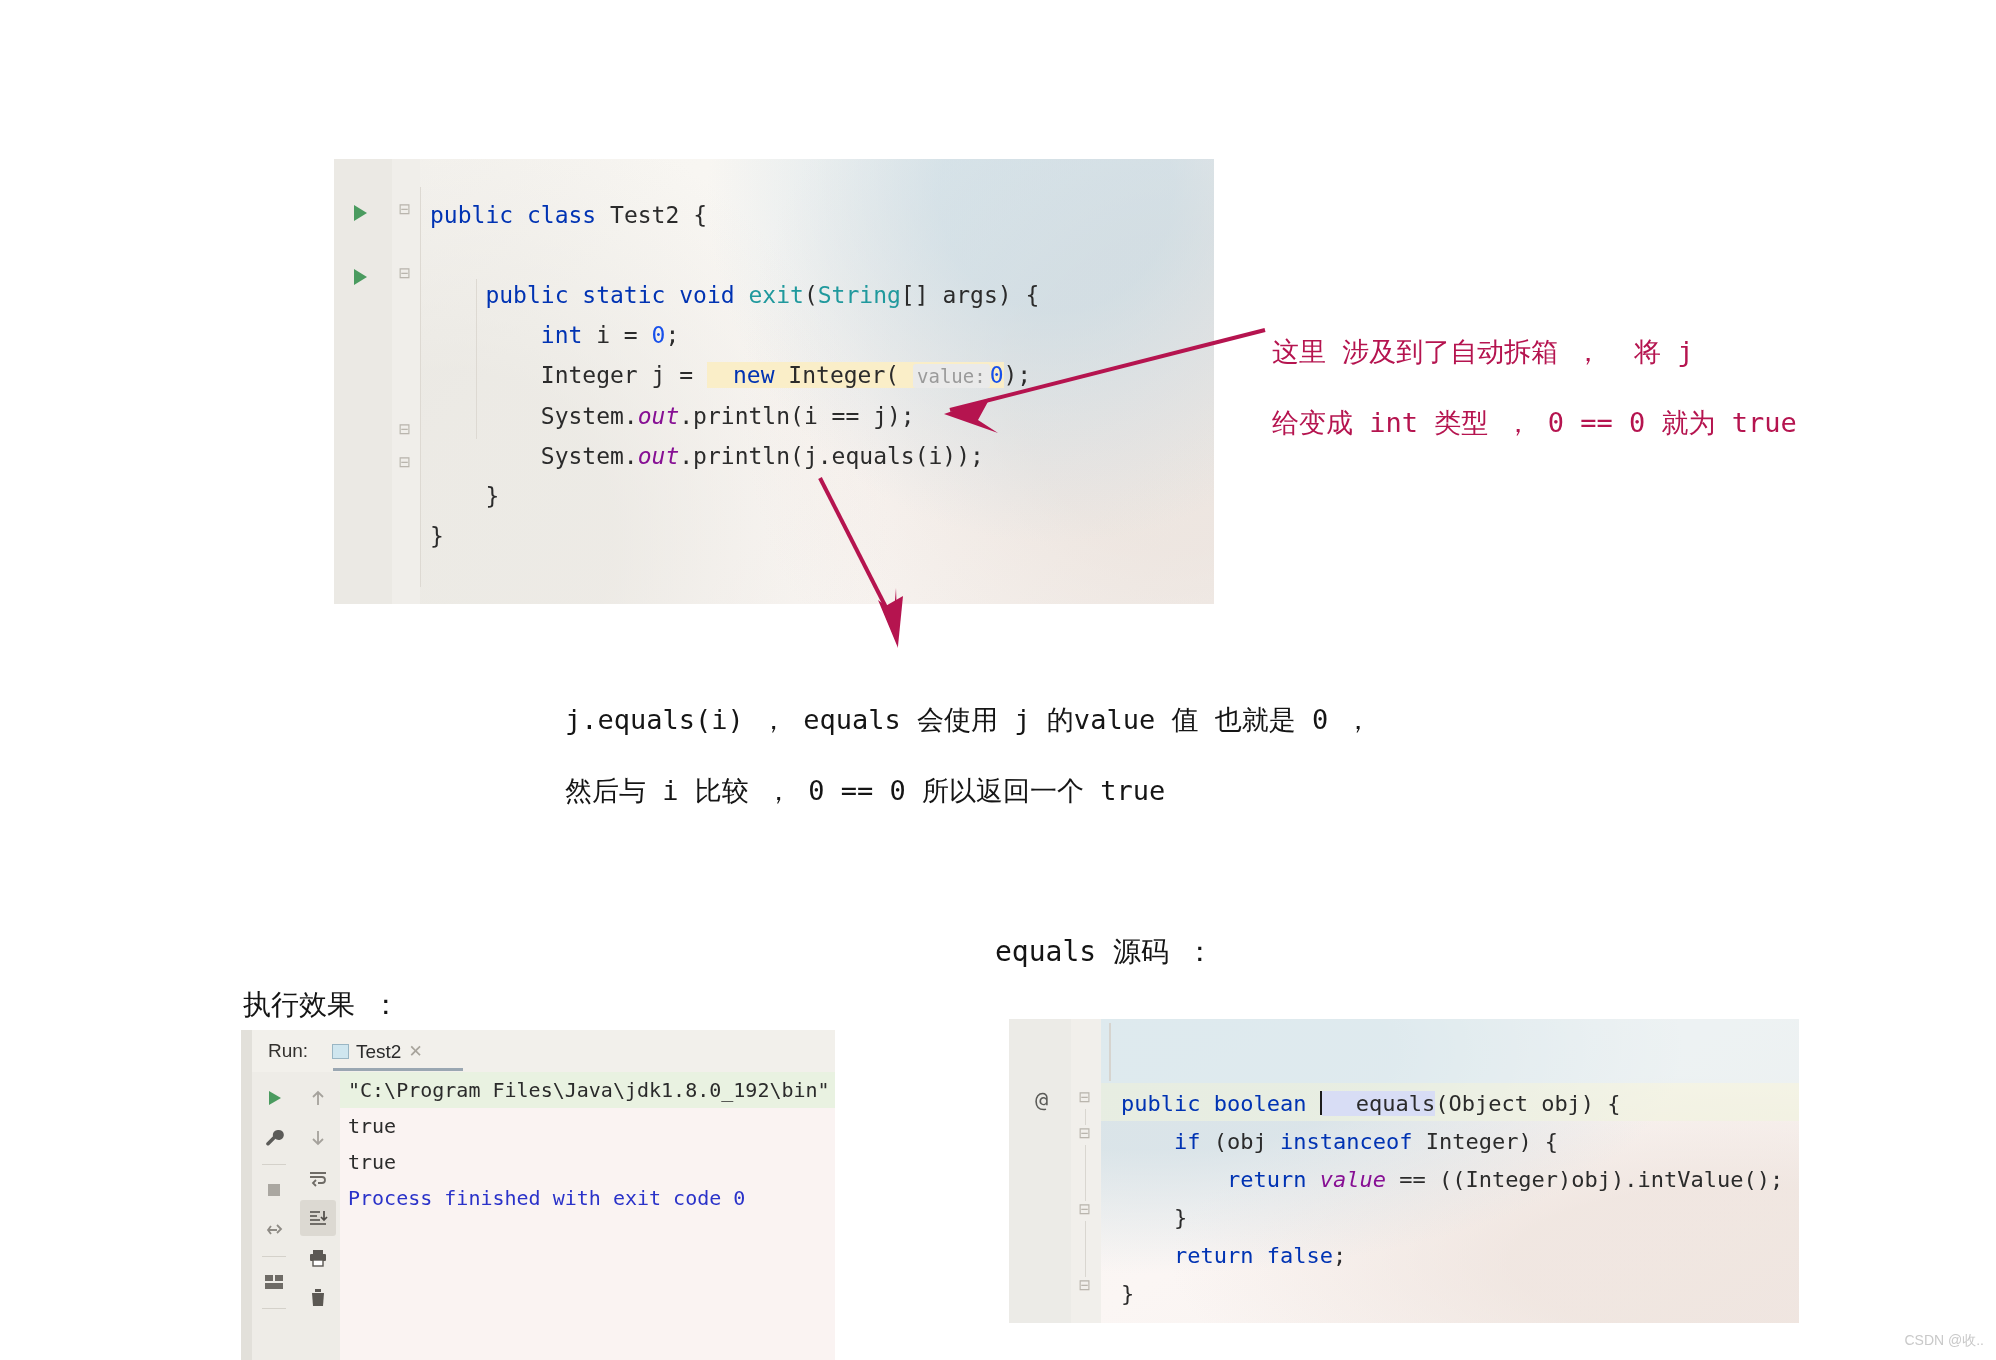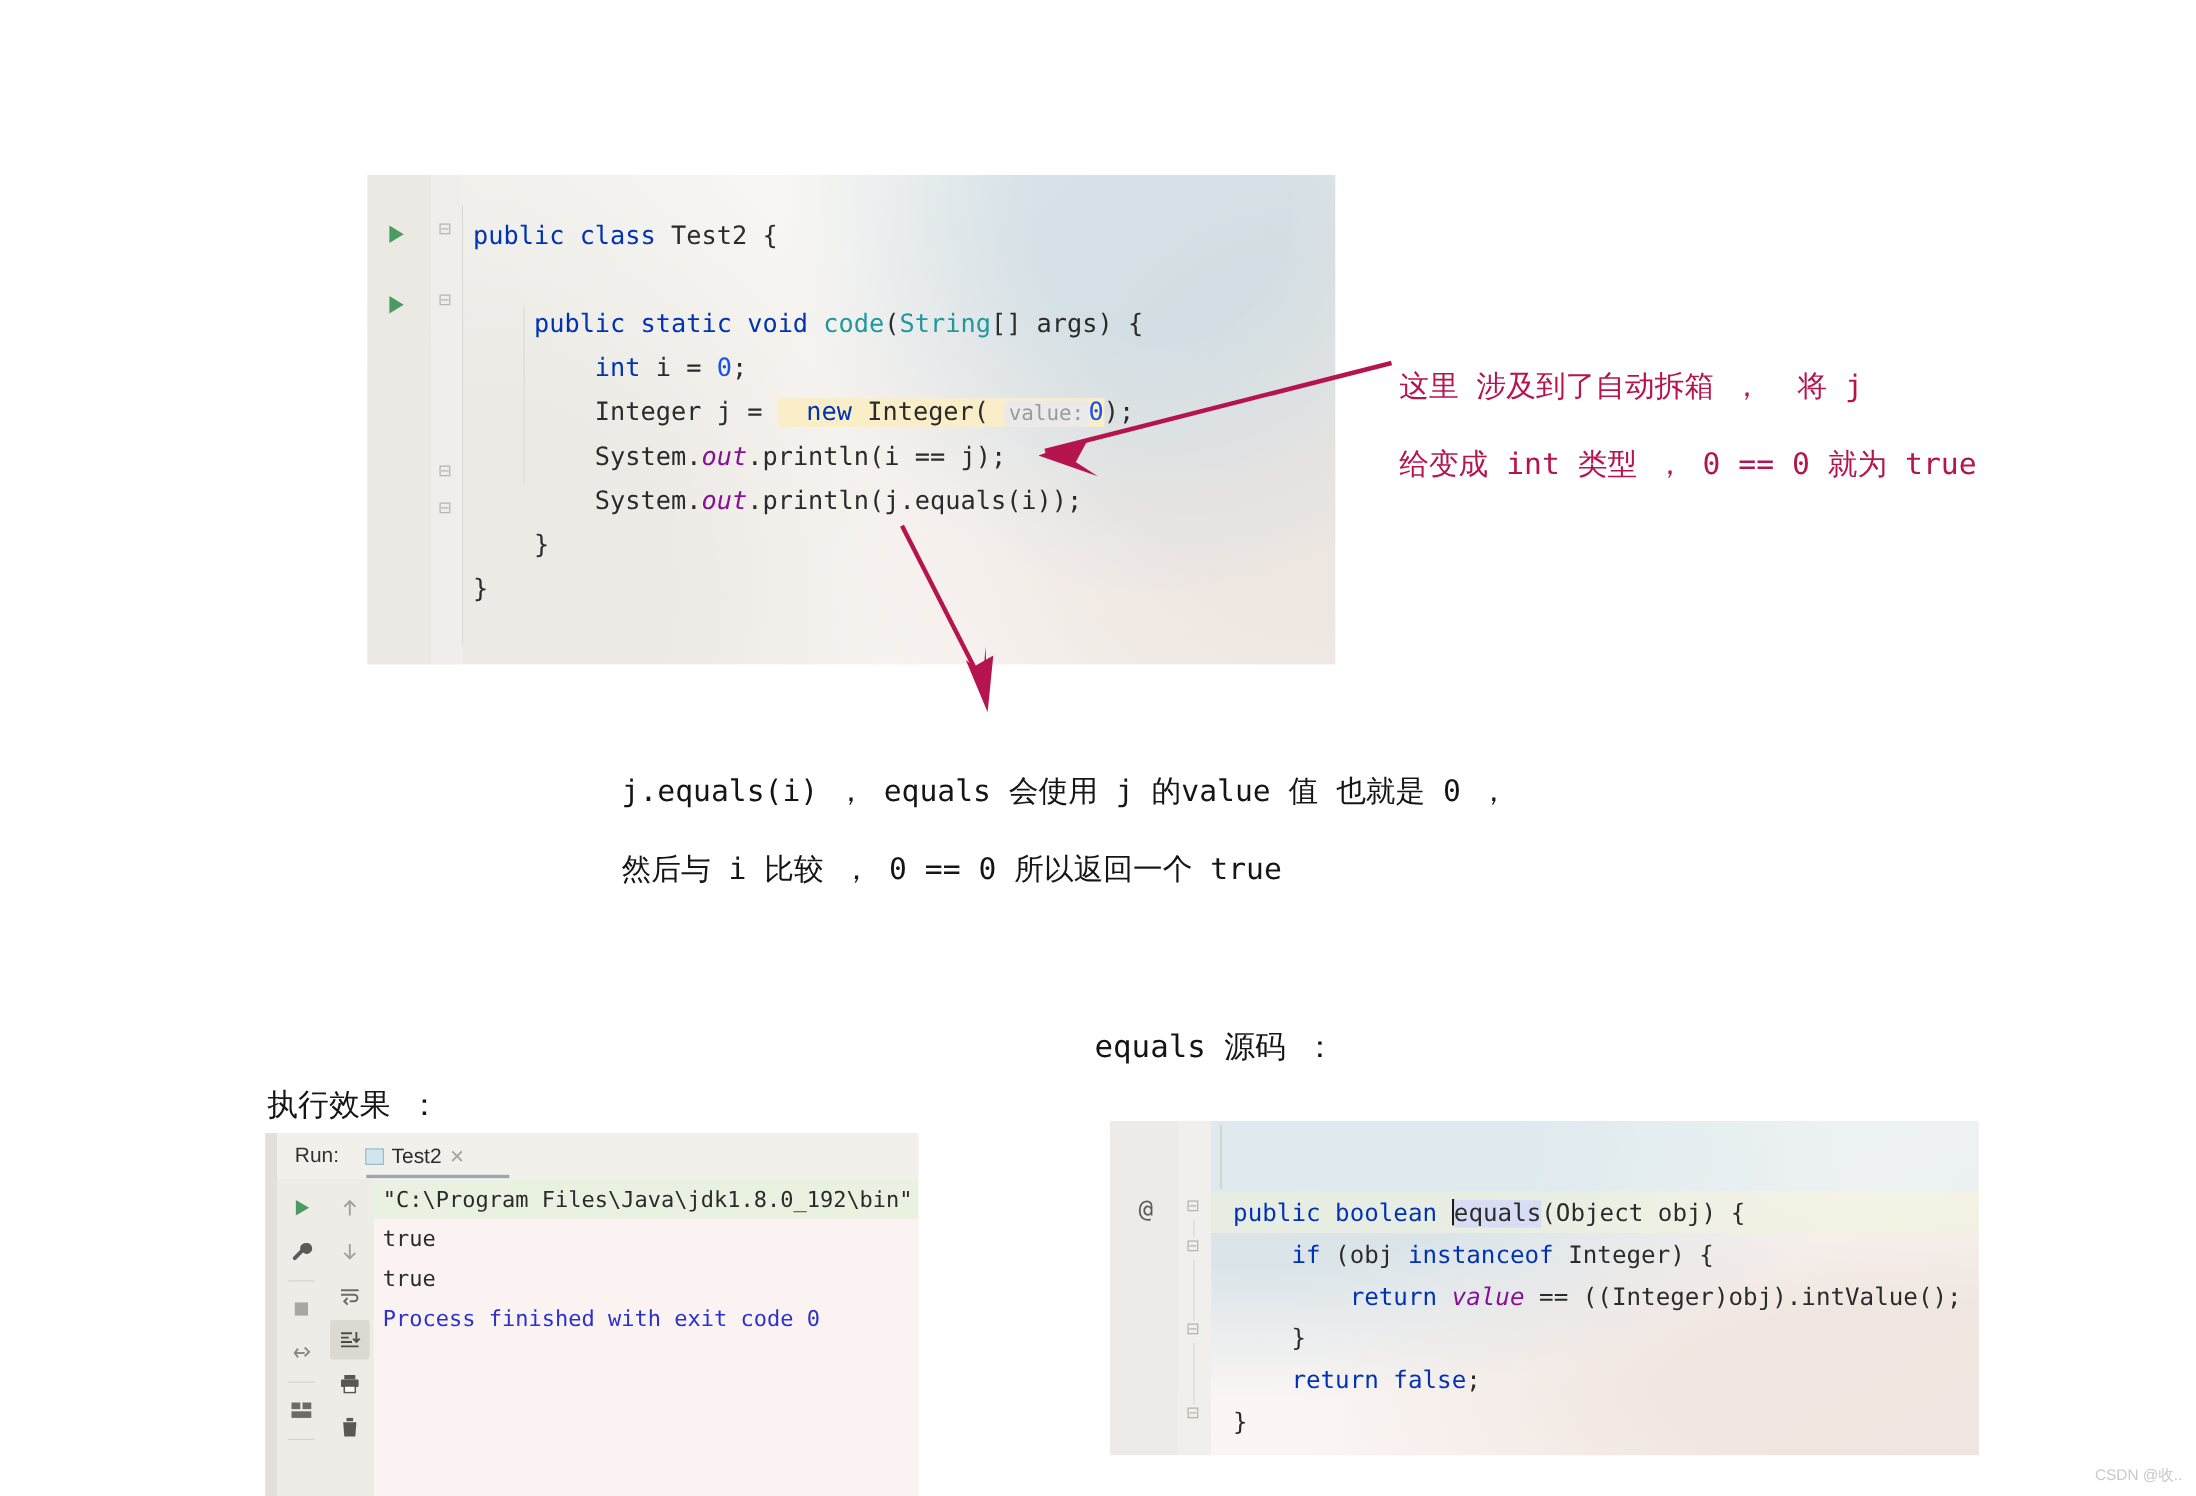--- a/index.html
+++ b/index.html
@@ -319,21 +319,21 @@
     color: #5b5b58;
     font-family: "DejaVu Sans Mono", "Liberation Mono", monospace;
   }
   .eq-caret {
     display: inline-block;
     width: 0;
     border-left: 2px solid #1c1c1c;
     height: 24px;
     vertical-align: -4px;
   }
-  .sel-word { background: #d8ddf5; }
+  .sel-word { background: #d8ddf5; padding-left: 34px; }
   .fold-line {
     position: absolute;
     left: 76px;
     width: 1px;
     background: #d9d6d0;
   }
 
   
   #watermark {
     position: absolute;
@@ -359,21 +359,21 @@
   <div class="fold-marker" style="left:63px; top:42px;">⊟</div>
   <div class="fold-marker" style="left:63px; top:106px;">⊟</div>
   <div class="fold-marker" style="left:63px; top:262px;">⊟</div>
   <div class="fold-marker" style="left:63px; top:295px;">⊟</div>
 
   <div class="indent-guide" style="left:86px; top:28px; height:400px;"></div>
   <div class="indent-guide" style="left:142px; top:120px; height:160px;"></div>
 
   <div id="code-lines"><span class="kw">public</span><span class="kw"> class </span><span class="plain">Test2</span><span class="plain"> {</span>
 
-    <span class="kw">public static void </span><span class="typ">code</span><span class="plain">(</span><span class="typ">String</span><span class="plain">[] args) {</span>
+    <span class="kw">public static void </span><span class="typ">exit</span><span class="plain">(</span><span class="typ">String</span><span class="plain">[] args) {</span>
         <span class="kw">int</span><span class="plain"> i = </span><span class="num">0</span><span class="plain">;</span>
         <span class="plain">Integer</span><span class="plain"> j = </span><span class="hl-new"><span class="kw">new</span><span class="plain"> Integer( </span><span class="hint">value:</span><span class="num">0</span></span><span class="plain">);</span>
         <span class="plain">System.</span><span class="fld">out</span><span class="plain">.println(i == j);</span>
         <span class="plain">System.</span><span class="fld">out</span><span class="plain">.println(j.equals(i));</span>
     <span class="plain">}</span>
 <span class="plain">}</span></div>
 </div>
 
 <svg id="arrows-svg">
 

